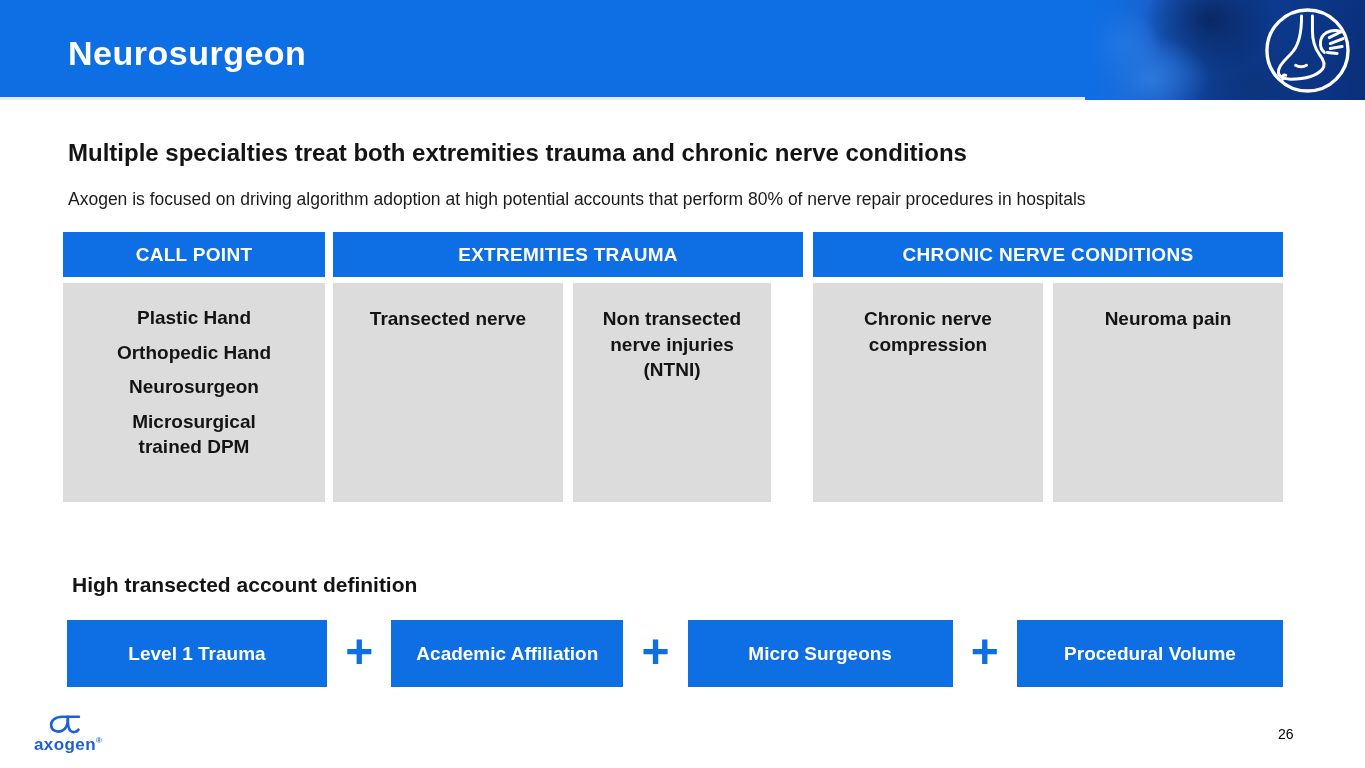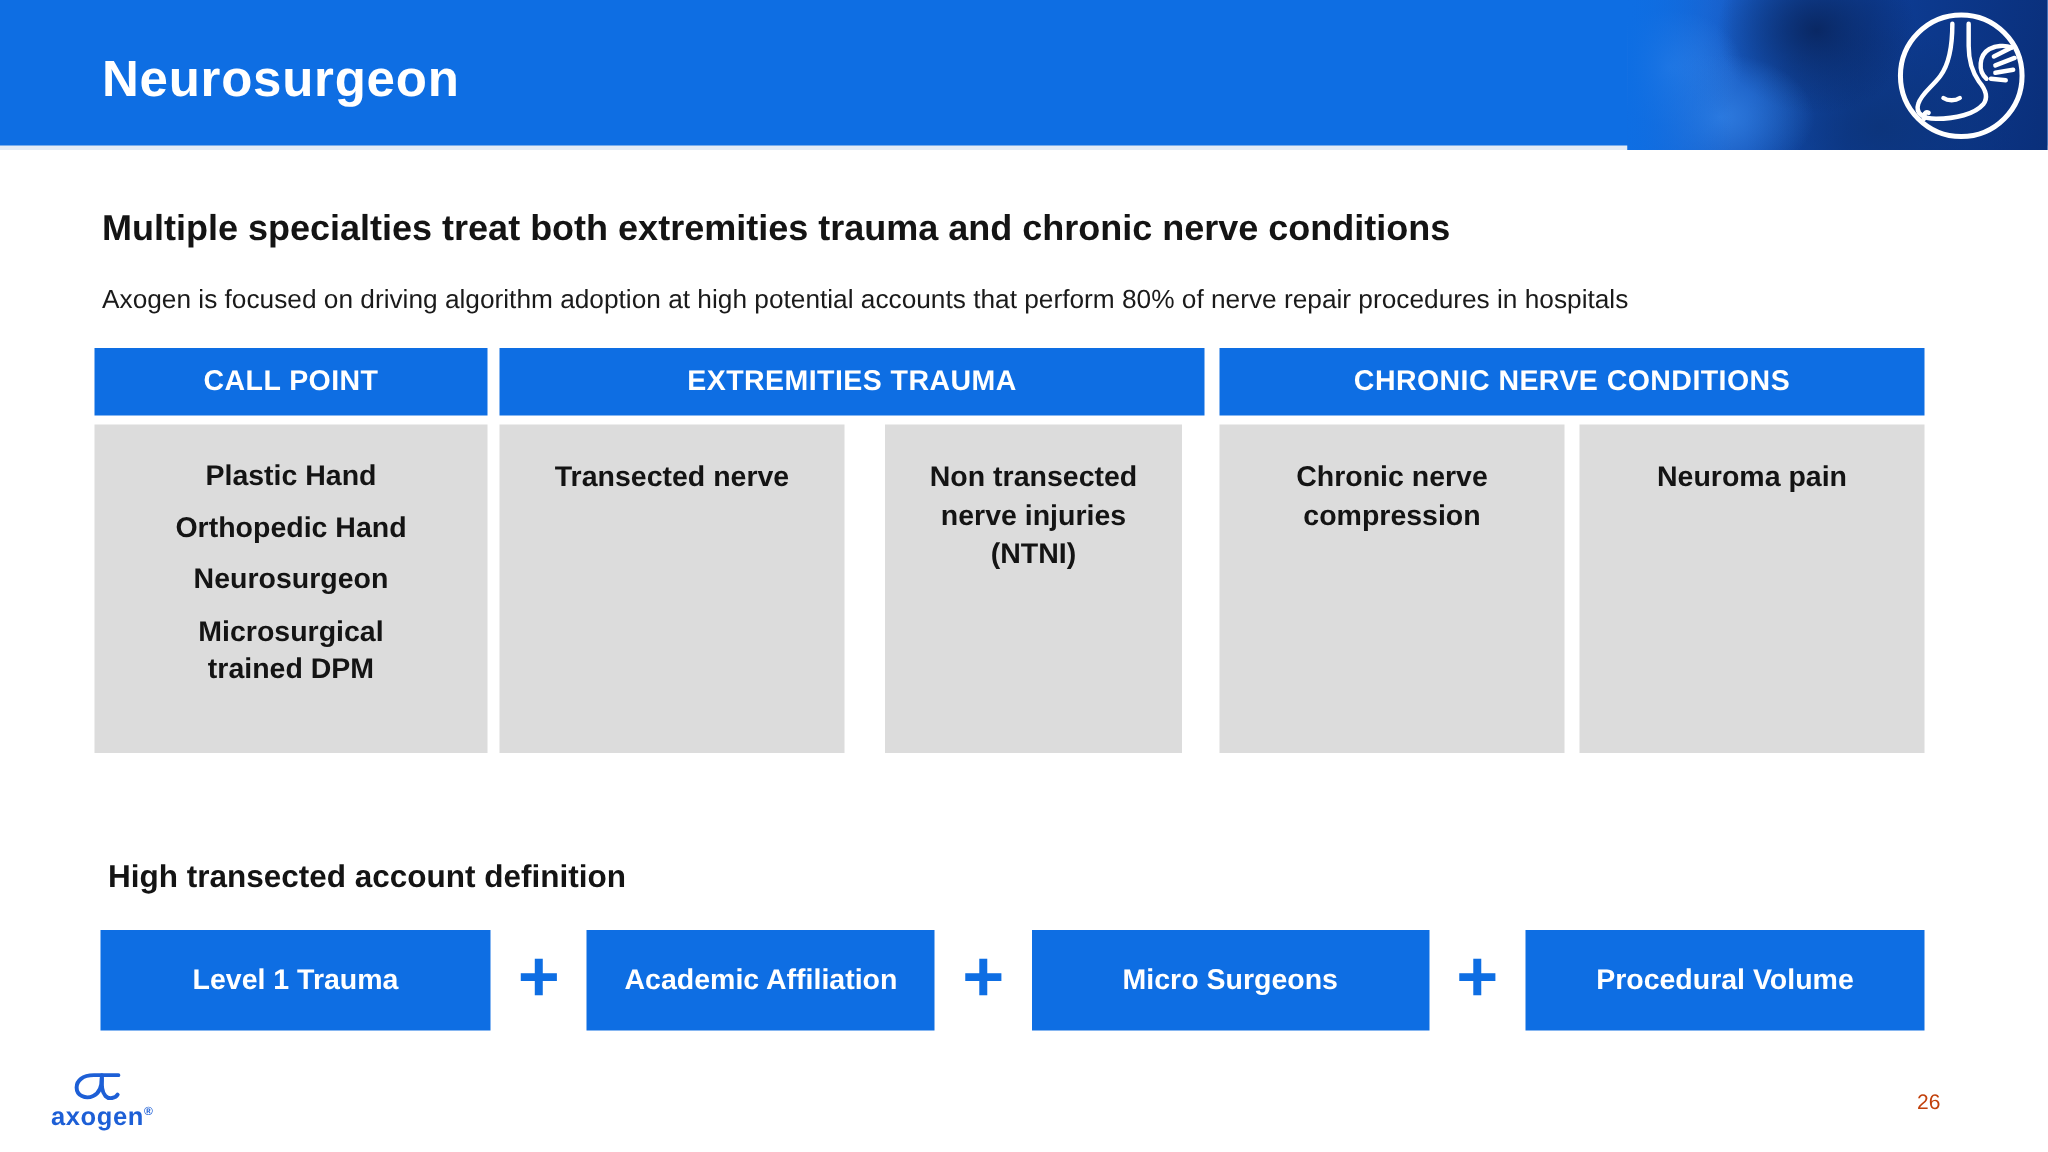--- a/index.html
+++ b/index.html
@@ -61,21 +61,21 @@
   .th-chronic { left: 813px; width: 470px; }
 
   .tcell {
     position: absolute; top: 283px; height: 219px;
     background: var(--cellGray, #dcdcdc);
     color: #141414; font-size: 19px; font-weight: bold;
     text-align: center; padding-top: 23px;
   }
   .cell-callpoint  { left: 63px;   width: 262px; }
   .cell-transected { left: 333px;  width: 230px; }
-  .cell-ntni       { left: 573px;  width: 198px; margin-left: 17px; }
+  .cell-ntni       { left: 573px;  width: 198px; }
   .cell-compress   { left: 813px;  width: 230px; }
   .cell-neuroma    { left: 1053px; width: 230px; }
   .cell-inner { max-width: 178px; margin: 0 auto; line-height: 1.35; }
   .cp-item { max-width: 176px; margin: 0 auto 10px; line-height: 1.3; }
 
   .note {
     position: absolute; left: 68px; top: 511px; width: 1200px;
     color: #1a1a1a; font-size: 17.5px; font-weight: normal;
   }
 
@@ -108,21 +108,21 @@
     position: absolute; left: 34px; top: 711px; height: 44px;
     display: flex; align-items: center; flex-direction: column;
   }
   .logo-glyph { width: 46px; height: 42px; margin-right: 7px; }
   .logo-text {
     color: #1d5fd6; font-size: 17px; font-weight: bold; letter-spacing: 0.4px;
   }
   .logo-reg { color: #1d5fd6; font-size: 8px; vertical-align: super; font-weight: bold; }
   .page-number {
     position: absolute; left: 1278px; top: 726px;
-    color: #c2410c; font-size: 14px; font-weight: normal;
+    color: #000000; font-size: 14px; font-weight: normal;
   }
 </style>
 </head>
 <body>
 
 <div class="slide">
 
   <div class="topbar">
     <div class="slide-title">Neurosurgeon</div>
     <div class="topbar-photo">

